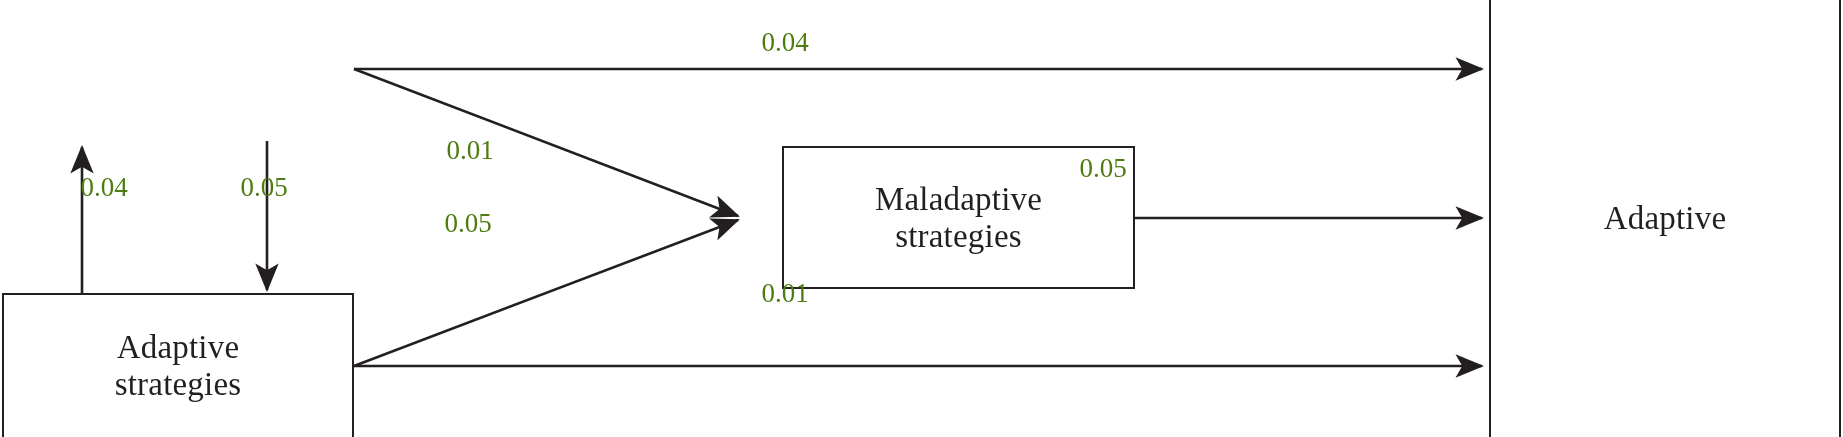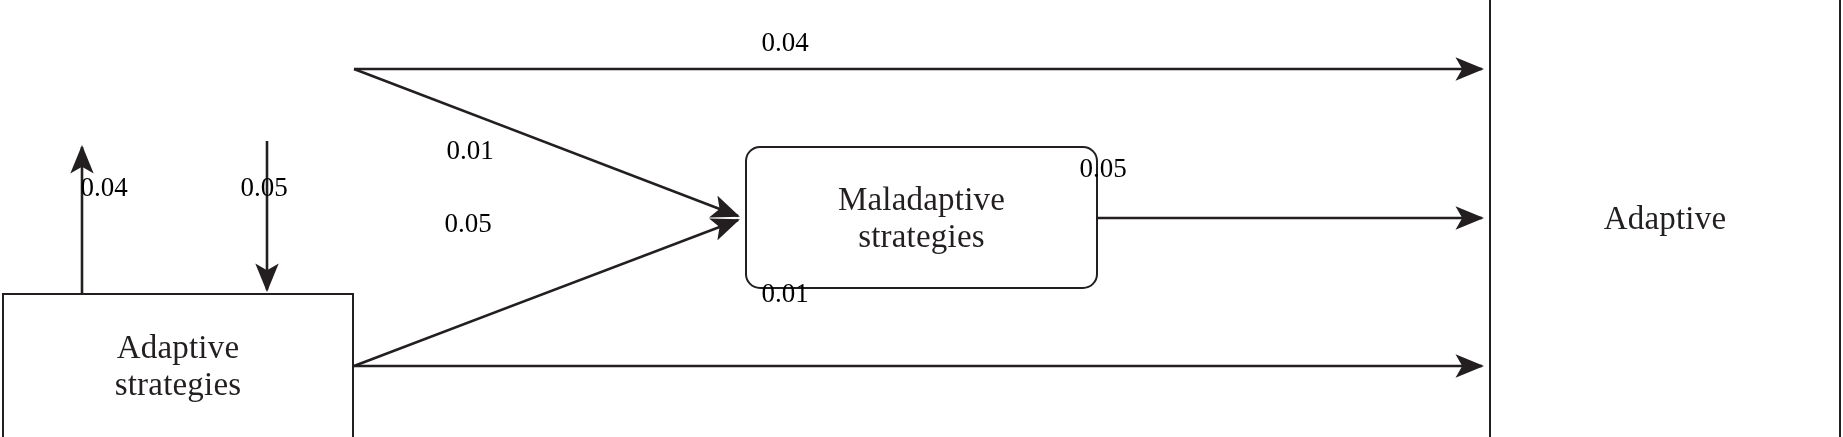--- a/index.html
+++ b/index.html
@@ -34,30 +34,30 @@
     line-height: 1.12;
     color: #231f20;
   }
   .node-label {
     font-size: 33px;
     letter-spacing: 0.2px;
     white-space: pre-line;
   }
   .edge-label {
     position: absolute;
-    color: #000000;
+    color: #4d7c0f;
     font-size: 27px;
     line-height: 1;
     white-space: nowrap;
     transform: translate(-50%, -50%);
   }
   
   #node-social-support { left: 2px;    top: 2px;   width: 352px; height: 139px; }
   #node-adaptive       { left: 2px;    top: 293px; width: 352px; height: 146px; }
-  #node-maladaptive    { left: 745px;  top: 146px; width: 353px; height: 143px; border-radius: 15px; }
+  #node-maladaptive    { left: 782px;  top: 146px; width: 353px; height: 143px; }
   #node-symptoms       { left: 1489px; top: -2px;  width: 352px; height: 441px; }
 </style>
 </head>
 <body>
 
 <div id="diagram-root">
 
   <svg id="path-svg" viewBox="0 0 1843 437" xmlns="http://www.w3.org/2000/svg">
     <defs>
       <marker id="arrowhead" markerWidth="11" markerHeight="9" refX="10.2" refY="4.5" orient="auto" markerUnits="strokeWidth">

